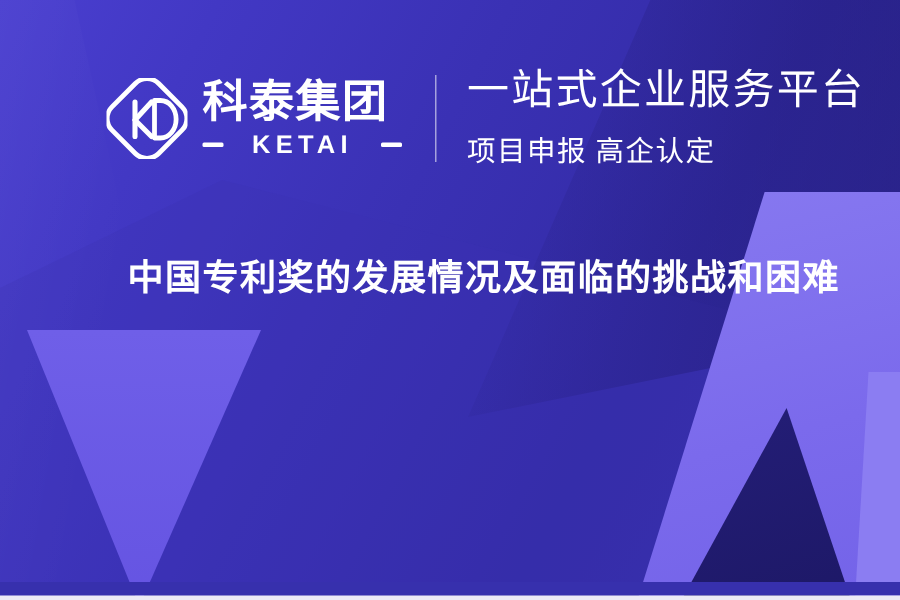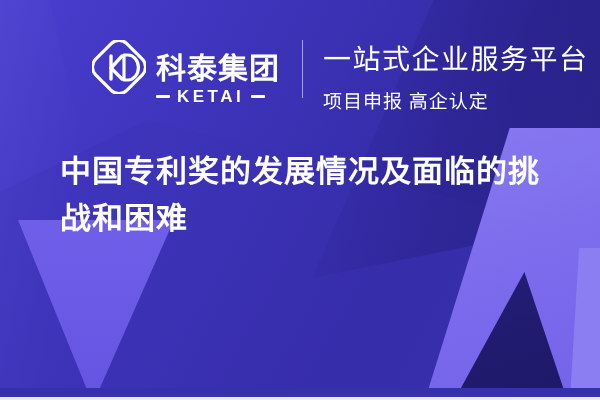--- a/index.html
+++ b/index.html
@@ -135,21 +135,22 @@
   }
 
   
   .header {
     position: absolute;
     left: 0;
     right: 0;
     top: 40px;
     height: 78px;
     display: flex;
-    padding-left: 92px;
+    align-items: center;
+    padding-left: 71px;
     box-sizing: border-box;
   }
 
   .logo-mark {
     width: 54px;
     height: 54px;
     flex: 0 0 54px;
     margin-right: 10px;
   }
   .logo-mark svg { display: block; }
@@ -166,21 +167,21 @@
     font-weight: bold;
     color: #ffffff;
     letter-spacing: 1px;
     white-space: nowrap;
     font-family: "Liberation Sans", "DejaVu Sans", sans-serif;
   }
 
   .brand-en-row {
     display: flex;
     align-items: center;
-    gap: 7px;
+    gap: 19px;
     margin-top: 4px;
   }
   .brand-dash {
     display: block;
     width: 14px;
     height: 3px;
     background: #ffffff;
     border-radius: 1px;
   }
   .brand-en {
@@ -221,28 +222,29 @@
     letter-spacing: 1px;
     white-space: nowrap;
     margin-top: 16px;
     font-family: "Liberation Serif", "DejaVu Serif", serif;
   }
 
   
   .title {
     position: absolute;
     left: 60px;
-    top: 148px;
+    top: 168px;
     width: 500px;
-    font-size: 31px;
+    font-size: 24px;
     line-height: 1.52;
     font-weight: bold;
     color: #ffffff;
     letter-spacing: 1px;
     font-family: "Liberation Sans", "DejaVu Sans", sans-serif;
+    text-align: right;
   }
 </style>
 </head>
 <body>
 
 <div id="banner">
 
   <div class="bg-layer">
     <div class="bg-base"></div>
     <div class="shape-mid-band"></div>

